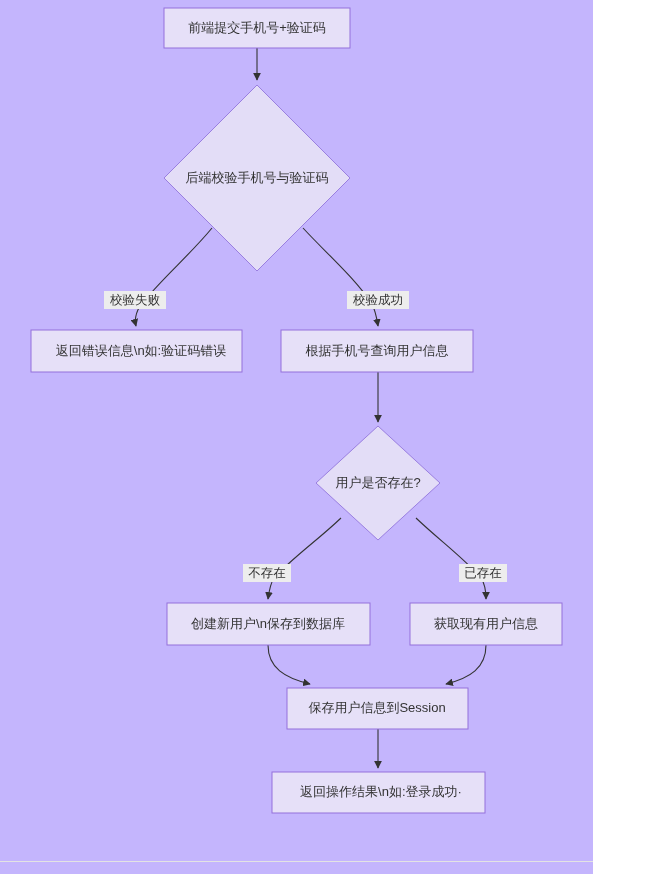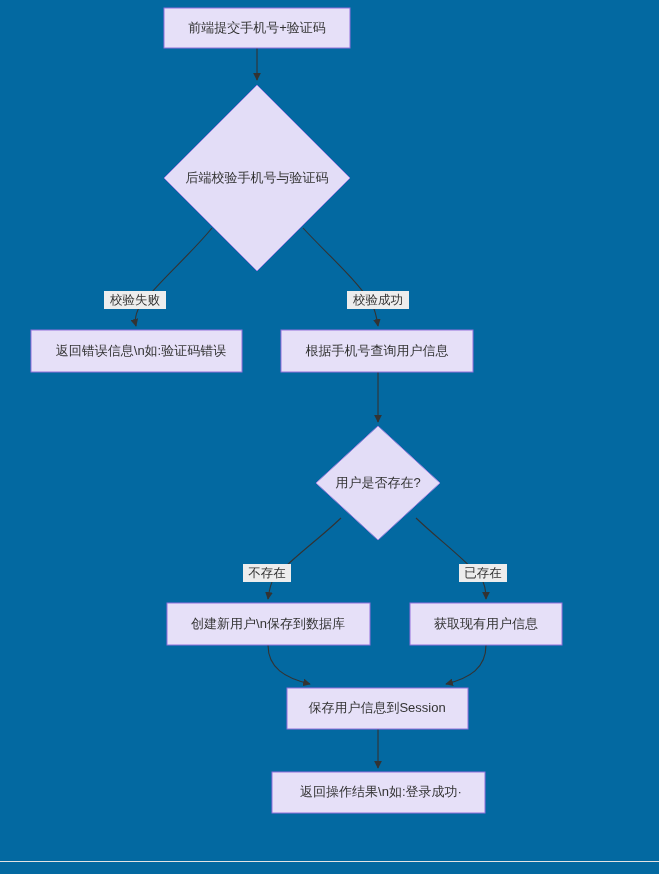--- a/index.html
+++ b/index.html
@@ -5,23 +5,23 @@
   html, body {
     margin: 0;
     padding: 0;
     background: #ffffff;
   }
   body {
     font-family: "Liberation Sans", "DejaVu Sans", sans-serif;
   }
   #canvas {
     position: relative;
-    width: 659px;
+    width: 593px;
     height: 874px;
-    background: #0369a1;
+    background: #c4b5fd;
     overflow: hidden;
   }
   #diagram-svg {
     position: absolute;
     left: 0;
     top: 0;
     width: 659px;
     height: 874px;
   }
   .node-rect {

